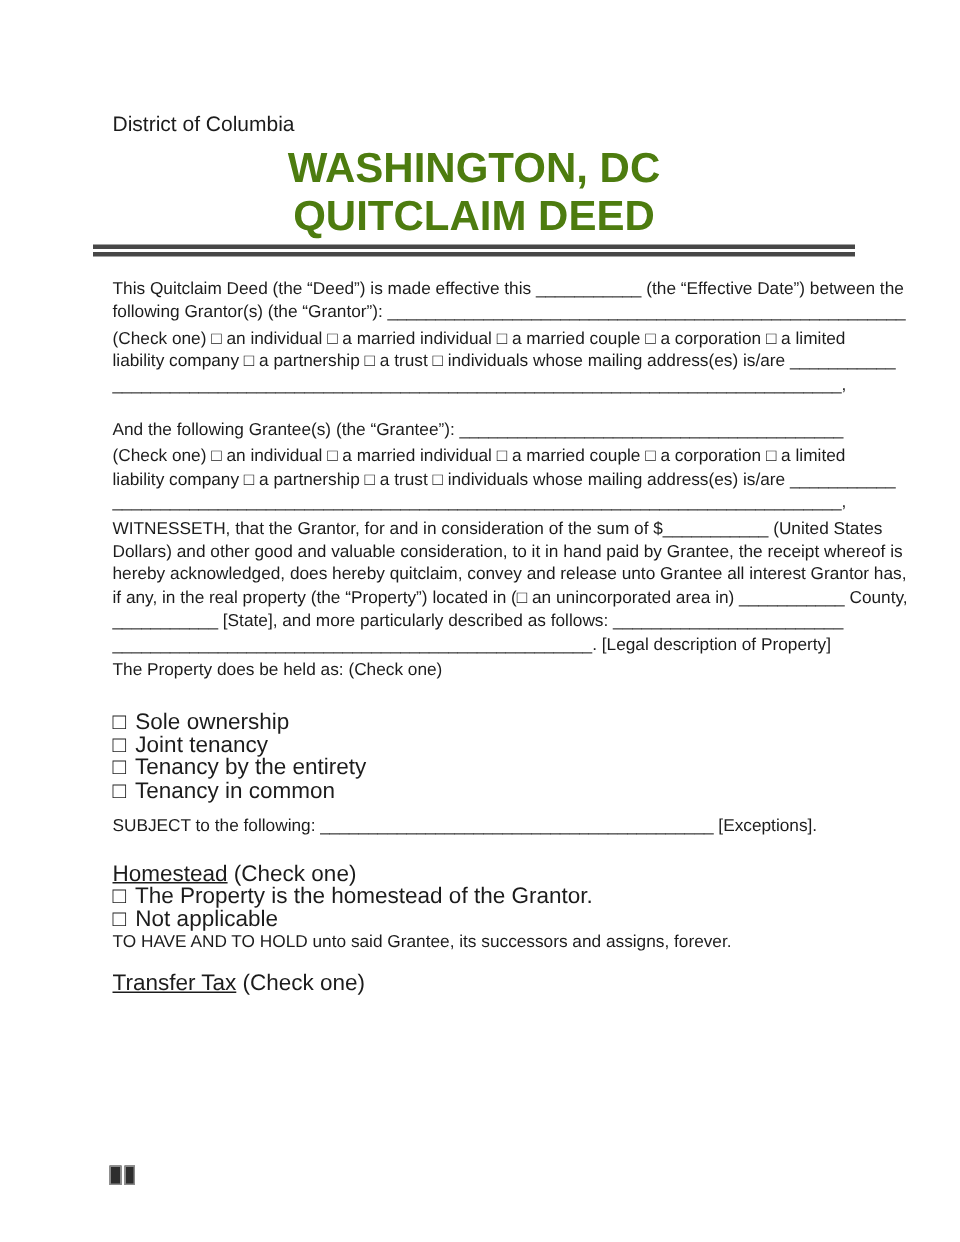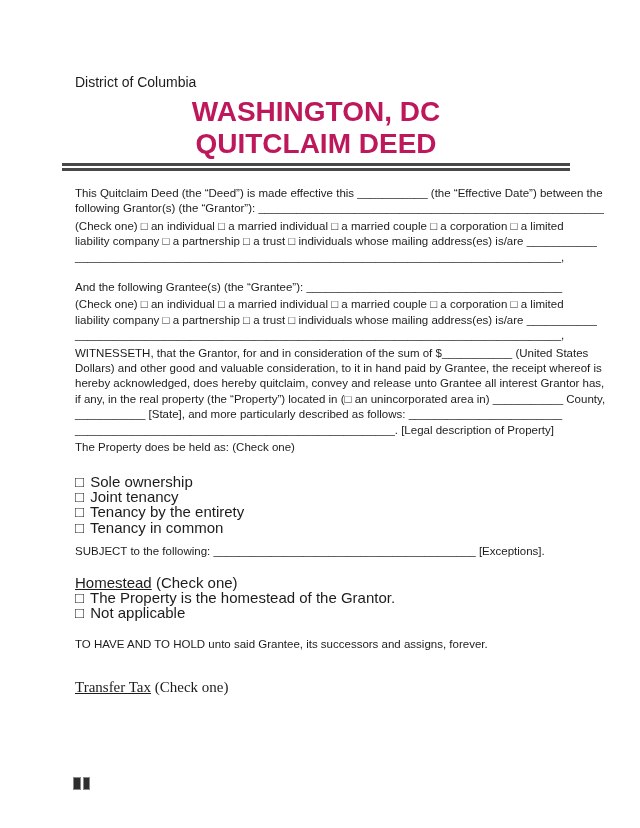--- a/index.html
+++ b/index.html
@@ -24,21 +24,21 @@
     line-height: 12px;
   }
   .title {
     margin-top: 8px;
     margin-left: -13px;
     width: 508px;
     text-align: center;
     font-size: 28px;
     line-height: 32px;
     font-weight: bold;
-    color: #be185d;
+    color: #4d7c0f;
     white-space: pre;
   }
   .rule {
     margin-top: 3px;
     margin-left: -13px;
     width: 508px;
     height: 8px;
     box-sizing: border-box;
     border-top: 3px solid #474747;
     border-bottom: 3px solid #474747;
@@ -53,22 +53,22 @@
   .row {
     font-size: 15px;
     line-height: 15.4px;
     white-space: pre;
   }
   .cb { margin-right: 2px; }
   .ul { text-decoration: underline; }
   .optlist { margin-top: 18px; }
   .homestead { margin-top: 15px; }
   .subject { margin-top: 9px; }
-  .tohave { margin-top: 16px; }
-  .transfertax { margin-top: 28px; font-family: Liberation Serif, serif; }
+  .tohave { }
+  .transfertax { margin-top: 12px; }
   .footer-logo {
     position: absolute;
     left: 73px;
     top: 777px;
     width: 17px;
     height: 13px;
     display: flex;
     gap: 2px;
   }
   .logo-block {

